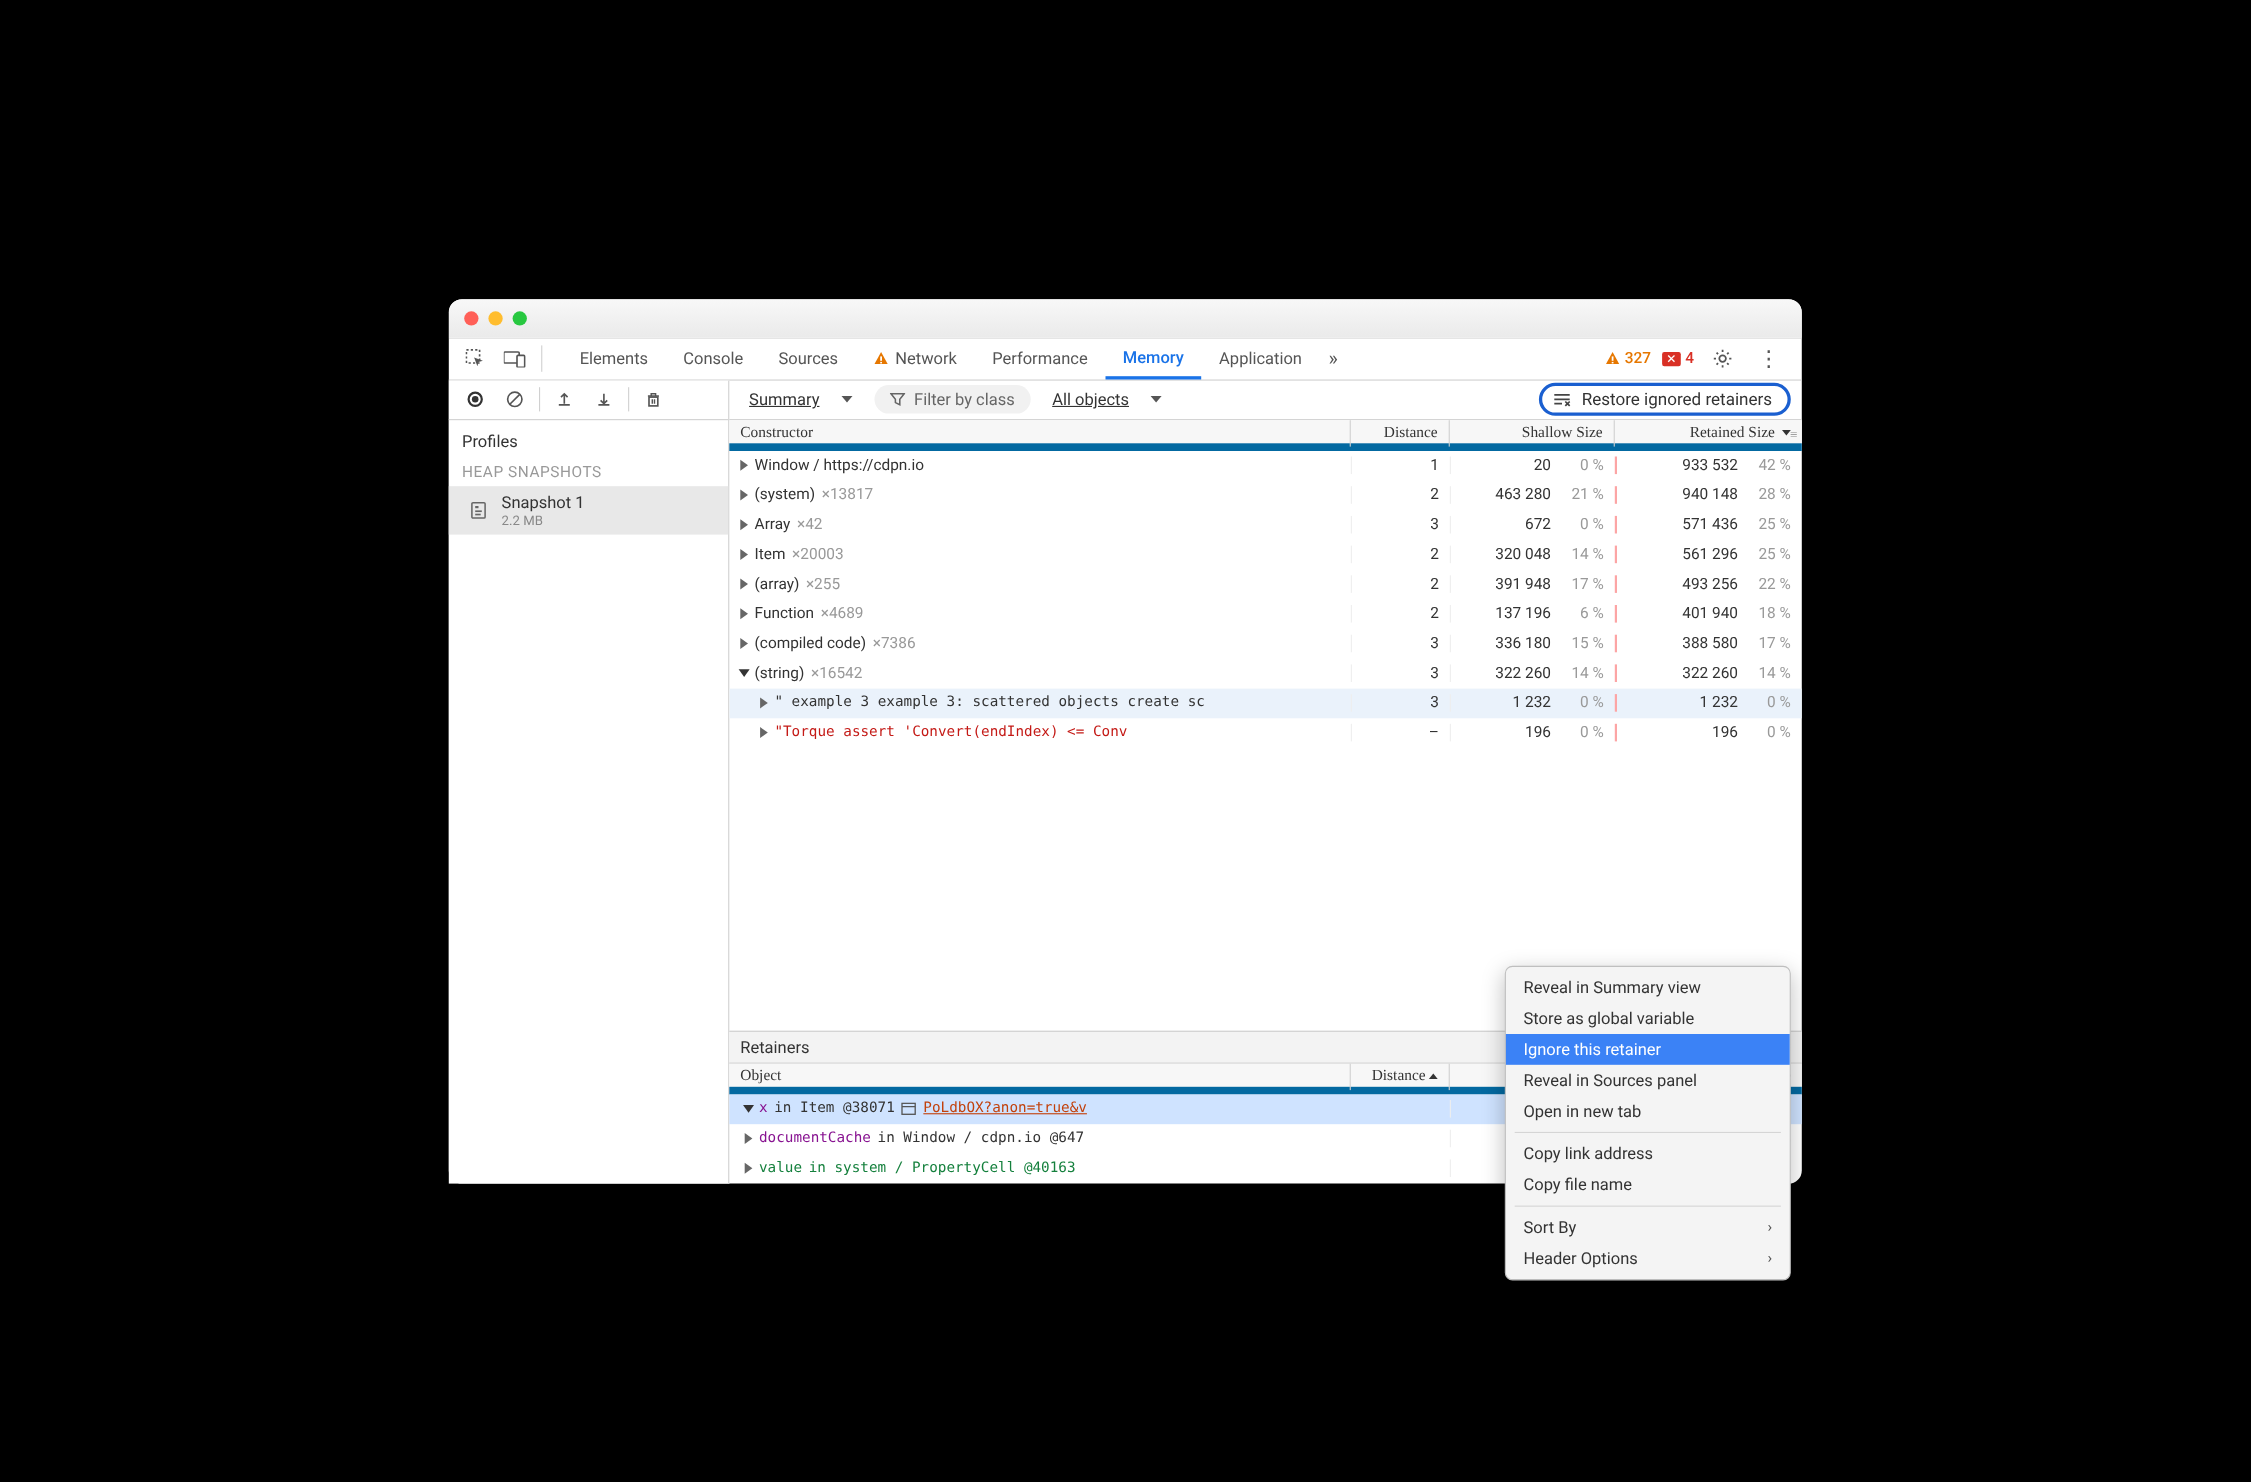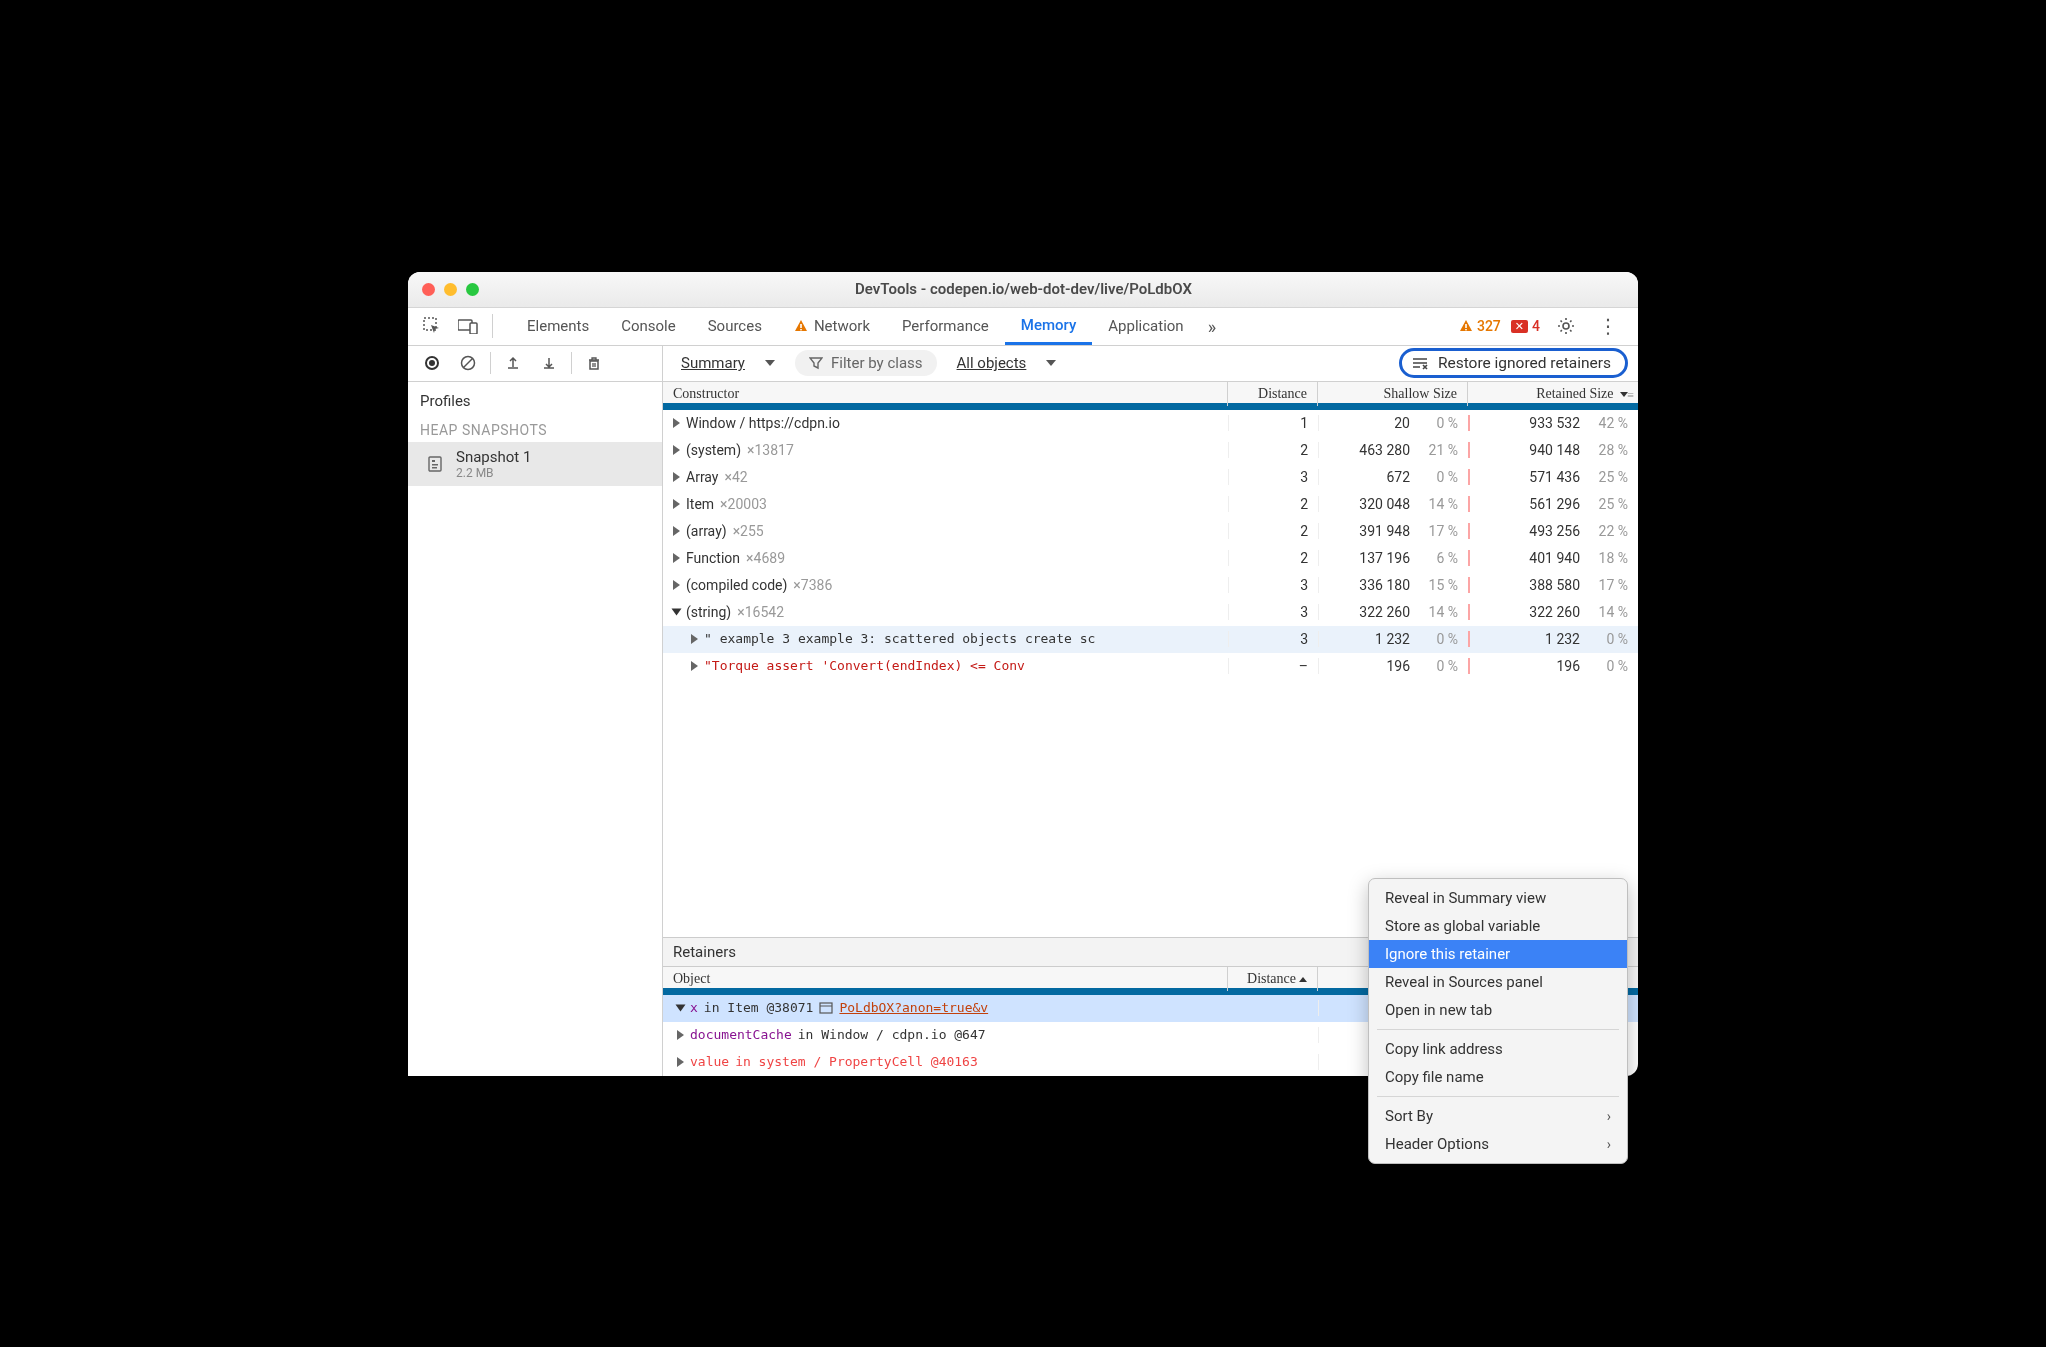--- a/index.html
+++ b/index.html
@@ -158,21 +158,21 @@
   padding: 5px 10px;
   border-top: 1px solid #ccc;
   border-bottom: 1px solid #ccc;
   font-size: 15px;
   display:flex; justify-content:space-between; align-items:center;
 }
 .retainers-table .grid-header { background:#f7f7f7; }
 .retainers-body .row.sel { background: #cfe3ff; }
 .obj-link { text-decoration: underline; color: #c2410c; }
 .purple { color: #881391; }
-.gray { color: #ef4444; }
+.gray { color: #15803d; }
 .context-menu {
   position: absolute;
   left: 705px;
   top: 532px;
   width: 260px;
   background: #f4f4f4;
   border: 1px solid #bfbfbf;
   border-radius: 7px;
   box-shadow: 0 6px 20px rgba(0,0,0,0.25);
   padding: 5px 0;
@@ -192,21 +192,20 @@
 </head>
 <body>
 
 <div class="window">
   <div class="titlebar">
     <div class="traffic">
       <div class="dot red"></div>
       <div class="dot yellow"></div>
       <div class="dot green"></div>
     </div>
-    <div class="title">DevTools - codepen.io/web-dot-dev/live/PoLdbOX</div>
     <div style="width:56px"></div>
   </div>
 
   <div class="tabbar">
     <div class="tab-icon">
       <svg width="18" height="18" viewBox="0 0 18 18">
           <rect x="1" y="1" width="12" height="12" fill="none" stroke="#555" stroke-width="1.5" stroke-dasharray="2 2"></rect>
           <path d="M8 8 L16 11 L12 12 L11 16 Z" fill="#555"></path>
         </svg>
     </div>

